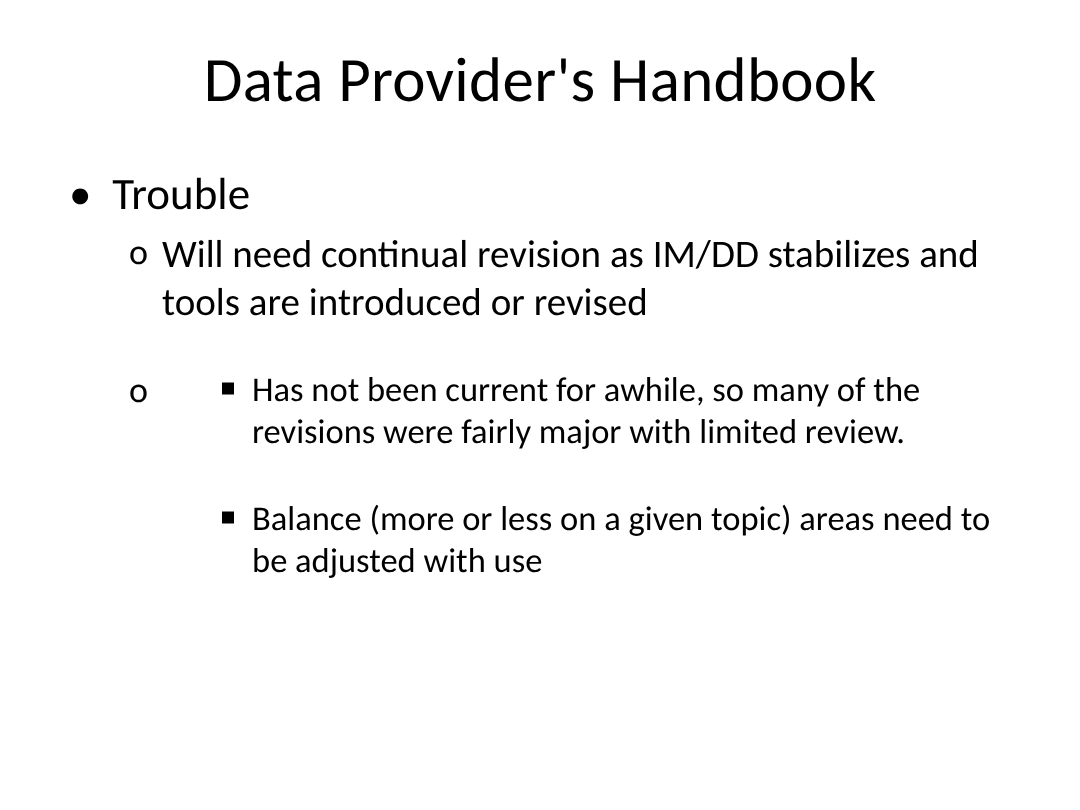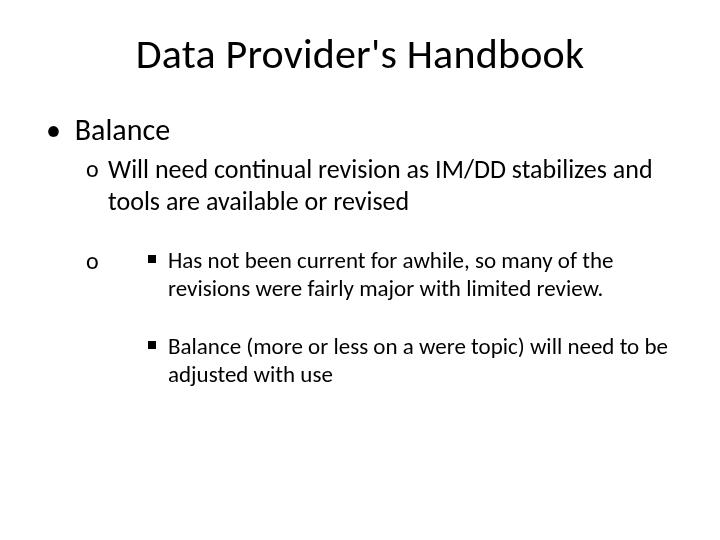--- a/index.html
+++ b/index.html
@@ -79,33 +79,33 @@
   }
 </style>
 </head>
 <body>
 
 <div class="slide">
   <h1 class="title">Data Provider's Handbook</h1>
 
   <ul class="level1">
     <li>
-      <span>Balance</span>
+      <span>Trouble</span>
 
       <ul class="level2">
         <li>
-          <span>Will need continual revision as IM/DD stabilizes and tools are available or revised</span>
+          <span>Will need continual revision as IM/DD stabilizes and tools are introduced or revised</span>
         </li>
         <li>
 
           <ul class="level3">
             <li>
               <span>Has not been current for awhile, so many of the revisions were fairly major with limited review.</span>
             </li>
             <li>
-              <span>Balance (more or less on a were topic) will need to be adjusted with use</span>
+              <span>Balance (more or less on a given topic) areas need to be adjusted with use</span>
             </li>
           </ul>
         </li>
       </ul>
     </li>
   </ul>
 </div>
 
 </body></html>

